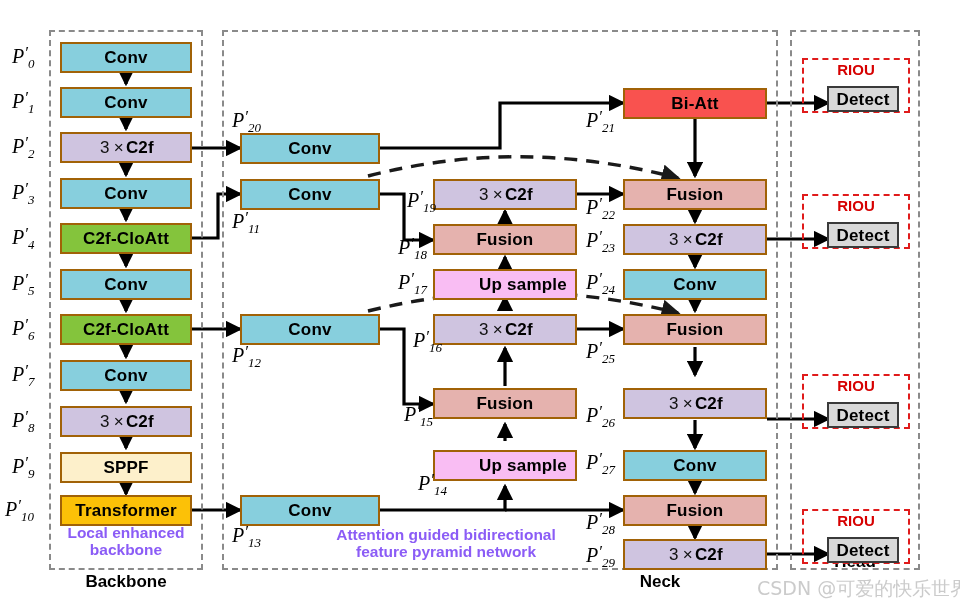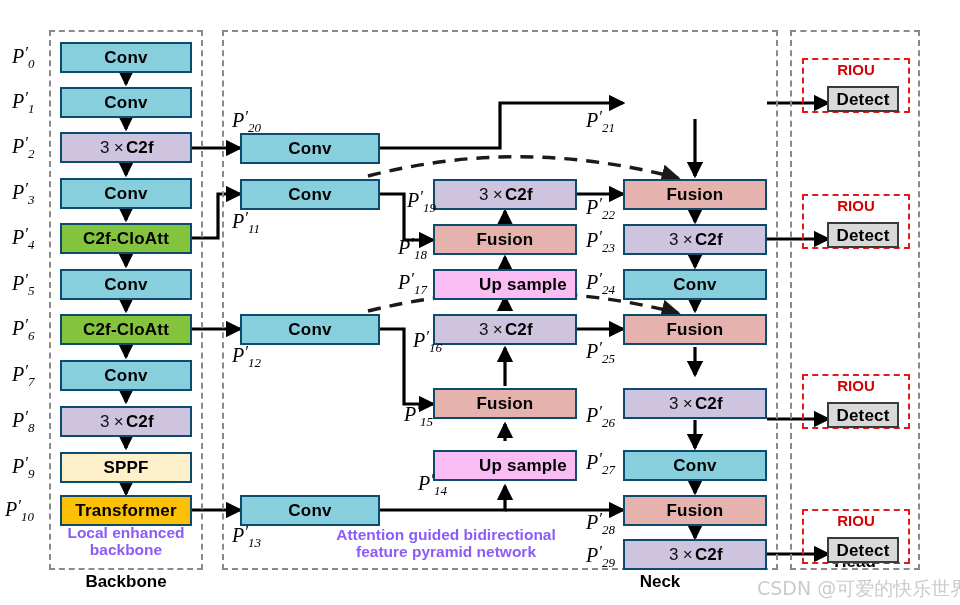--- a/index.html
+++ b/index.html
@@ -16,21 +16,21 @@
     box-sizing:border-box;
   }
   .group-label{
     position:absolute;font-weight:bold;font-size:17px;color:#000;
     text-align:center;white-space:nowrap;
   }
 
   
   .blk{
     position:absolute;box-sizing:border-box;
-    border:2px solid #0c4a6e;
+    border:2px solid #a16207;
     display:flex;align-items:center;justify-content:center;
     font-weight:bold;font-size:17px;color:#000;
     letter-spacing:.2px;line-height:1;
     white-space:nowrap;
   }
   .c-conv    {background:#87cfdd;}
   .c-c2f     {background:#cfc4e0;}
   .c-cloatt  {background:#84c43c;}
   .c-sppf    {background:#fdf0cb;}
   .c-trans   {background:#fcc107;}
@@ -256,20 +256,23 @@
       <span>Up sample</span>
     </div>
 
   <div class="plabel" style="left:407px;top:190px;">P<span class="prime">′</span><span class="sub">19</span></div>
   <div class="plabel" style="left:398px;top:237px;">P<span class="prime">′</span><span class="sub">18</span></div>
   <div class="plabel" style="left:398px;top:272px;">P<span class="prime">′</span><span class="sub">17</span></div>
   <div class="plabel" style="left:413px;top:330px;">P<span class="prime">′</span><span class="sub">16</span></div>
   <div class="plabel" style="left:404px;top:404px;">P<span class="prime">′</span><span class="sub">15</span></div>
   <div class="plabel" style="left:418px;top:473px;">P<span class="prime">′</span><span class="sub">14</span></div>
 
+  <div class="blk c-biatt" style="left:623px;top:88px;width:144px;height:31px;">
+      <span>Bi-Att</span>
+    </div>
   <div class="blk c-fusion" style="left:623px;top:179px;width:144px;height:31px;">
       <span>Fusion</span>
     </div>
   <div class="blk c-c2f" style="left:623px;top:224px;width:144px;height:31px;">
       <span class="c2f-x">3</span>
       <span class="c2f-x">×</span>
       <span>C2f</span>
     </div>
   <div class="blk c-conv" style="left:623px;top:269px;width:144px;height:31px;">
       <span>Conv</span>

